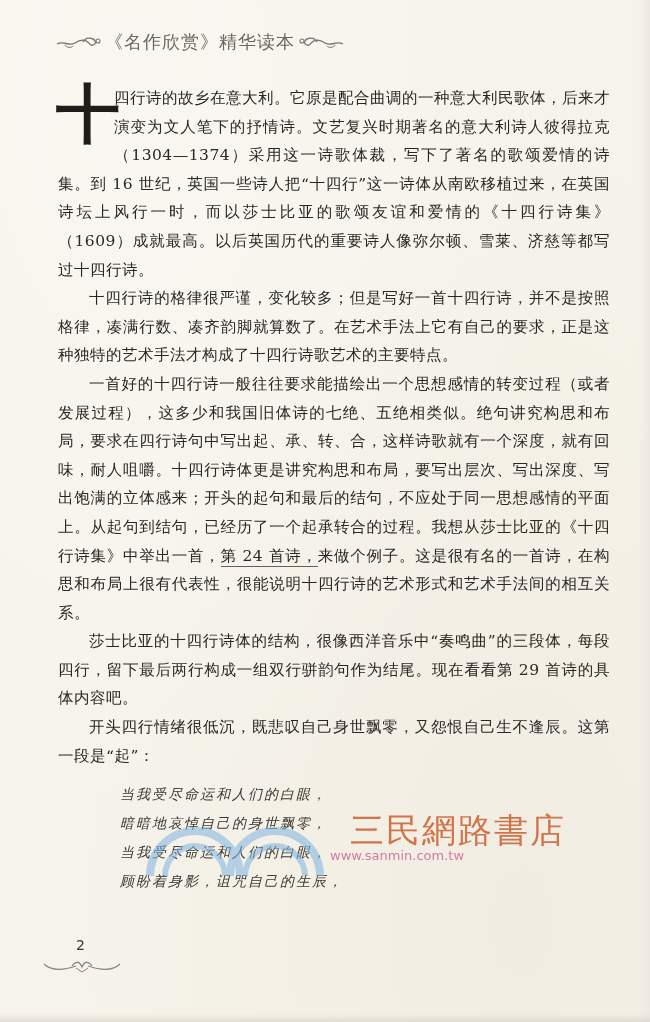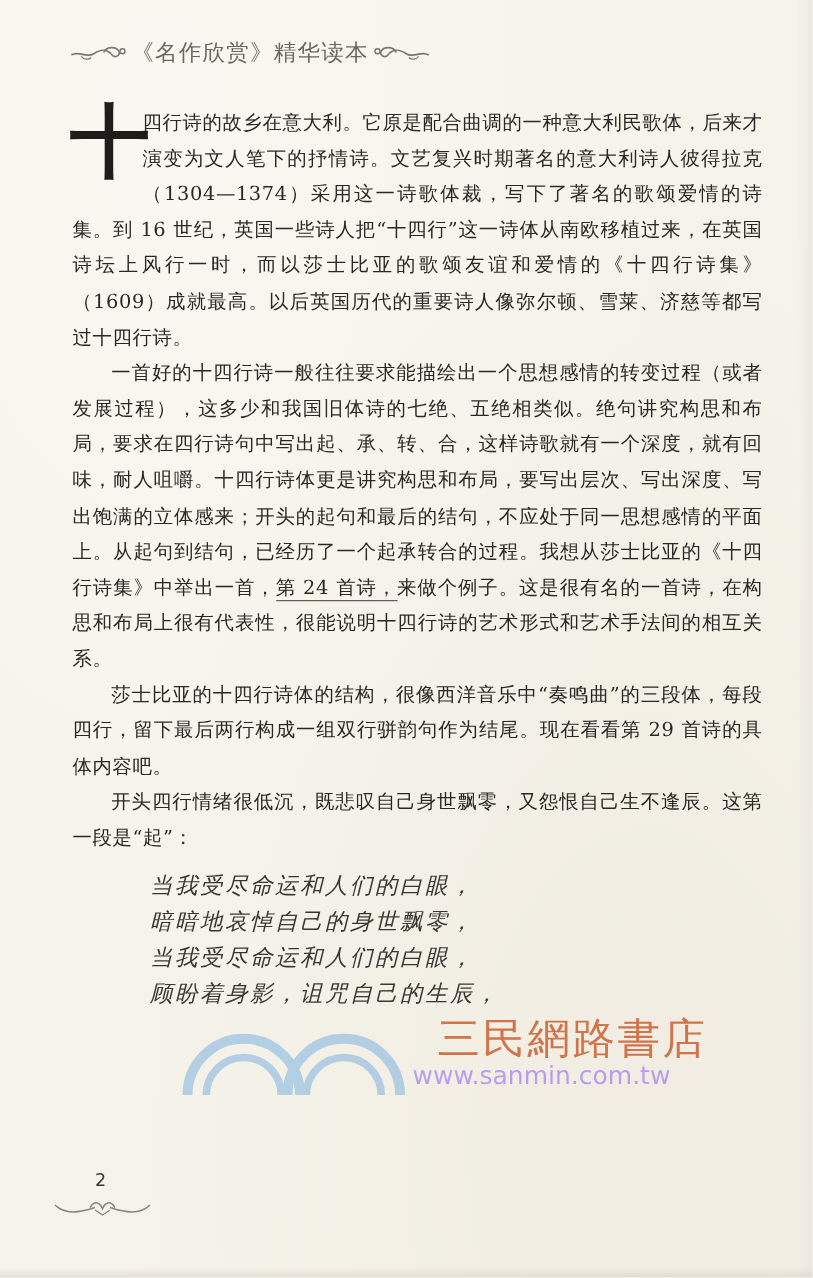--- a/index.html
+++ b/index.html
@@ -83,21 +83,21 @@
       width: 48px;
       margin: 2px 10px 0 -2px;
       font-weight: bold;
       color: #1f1c19;
       text-align: center;
     }
     .poem {
       margin: 10px 0 10px 0;
       padding-left: 62px;
       font-family: "DejaVu Serif", "Liberation Serif", serif;
-      font-size: 18px;
+      font-size: 14px;
       line-height: 29px;
       color: #3a3632;
       letter-spacing: 2px;
       font-style: italic;
     }
     .poem-line { display: block; }
     .hl-underline {
       border-bottom: 1.5px solid #6a5e4e;
       padding-bottom: 1px;
     }
@@ -145,22 +145,22 @@
       color: #c2410c;
       opacity: 0.7;
       letter-spacing: 2px;
       white-space: nowrap;
     }
     .watermark-url {
       position: absolute;
       left: 190px;
       top: 40px;
       font-family: "DejaVu Sans", "Liberation Sans", sans-serif;
-      font-size: 20px;
-      color: #8b5cf6;
+      font-size: 13px;
+      color: #be185d;
       opacity: 0.55;
       white-space: nowrap;
     }
   </style>
 </head>
 <body>
 
 <div class="page-bg"></div>
 <div class="edge-right"></div>
 <div class="edge-bottom"></div>
@@ -179,20 +179,21 @@
     <circle cx="43" cy="6" r="2" fill="none" stroke="#7a746c" stroke-width="1.1"></circle>
     <path d="M10 10 C12 13, 16 13, 18 11" stroke="#7a746c" stroke-width="1" fill="none"></path>
   </svg>
 </div>
 
 <div class="content">
   <p class="para first">
     <span class="dropcap">十</span>
     <span>四行诗的故乡在意大利。它原是配合曲调的一种意大利民歌体，后来才演变为文人笔下的抒情诗。文艺复兴时期著名的意大利诗人彼得拉克（1304—1374）采用这一诗歌体裁，写下了著名的歌颂爱情的诗集。到 16 世纪，英国一些诗人把“十四行”这一诗体从南欧移植过来，在英国诗坛上风行一时，而以莎士比亚的歌颂友谊和爱情的《十四行诗集》（1609）成就最高。以后英国历代的重要诗人像弥尔顿、雪莱、济慈等都写过十四行诗。</span>
   </p>
+  <p class="para">十四行诗的格律很严谨，变化较多；但是写好一首十四行诗，并不是按照格律，凑满行数、凑齐韵脚就算数了。在艺术手法上它有自己的要求，正是这种独特的艺术手法才构成了十四行诗歌艺术的主要特点。</p>
   <p class="para">
     <span>一首好的十四行诗一般往往要求能描绘出一个思想感情的转变过程（或者发展过程），这多少和我国旧体诗的七绝、五绝相类似。绝句讲究构思和布局，要求在四行诗句中写出起、承、转、合，这样诗歌就有一个深度，就有回味，耐人咀嚼。十四行诗体更是讲究构思和布局，要写出层次、写出深度、写出饱满的立体感来；开头的起句和最后的结句，不应处于同一思想感情的平面上。从起句到结句，已经历了一个起承转合的过程。我想从莎士比亚的《十四行诗集》中举出一首，</span><span class="hl-underline">第 24 首诗，</span><span>来做个例子。这是很有名的一首诗，在构思和布局上很有代表性，很能说明十四行诗的艺术形式和艺术手法间的相互关系。</span>
   </p>
   <p class="para">莎士比亚的十四行诗体的结构，很像西洋音乐中“奏鸣曲”的三段体，每段四行，留下最后两行构成一组双行骈韵句作为结尾。现在看看第 29 首诗的具体内容吧。</p>
   <p class="para">开头四行情绪很低沉，既悲叹自己身世飘零，又怨恨自己生不逢辰。这第一段是“起”：</p>
 
   <div class="poem">
     <span class="poem-line">当我受尽命运和人们的白眼，</span>
     <span class="poem-line">暗暗地哀悼自己的身世飘零，</span>
     <span class="poem-line">当我受尽命运和人们的白眼，</span>

